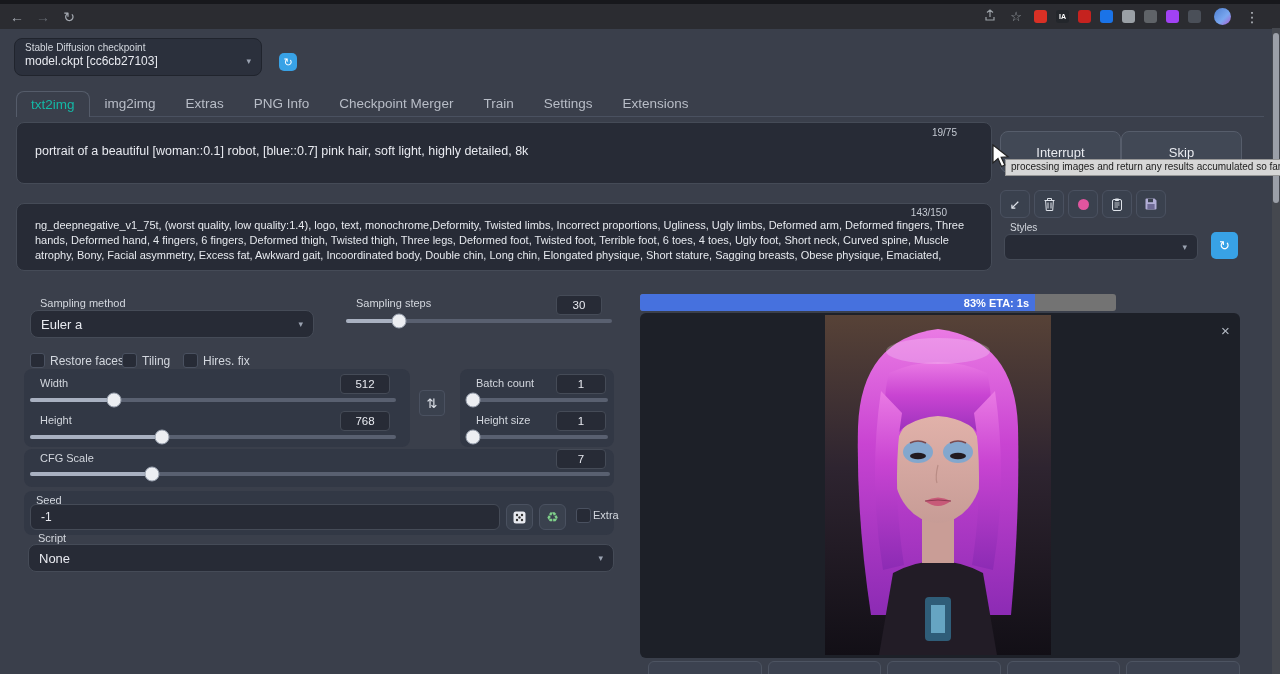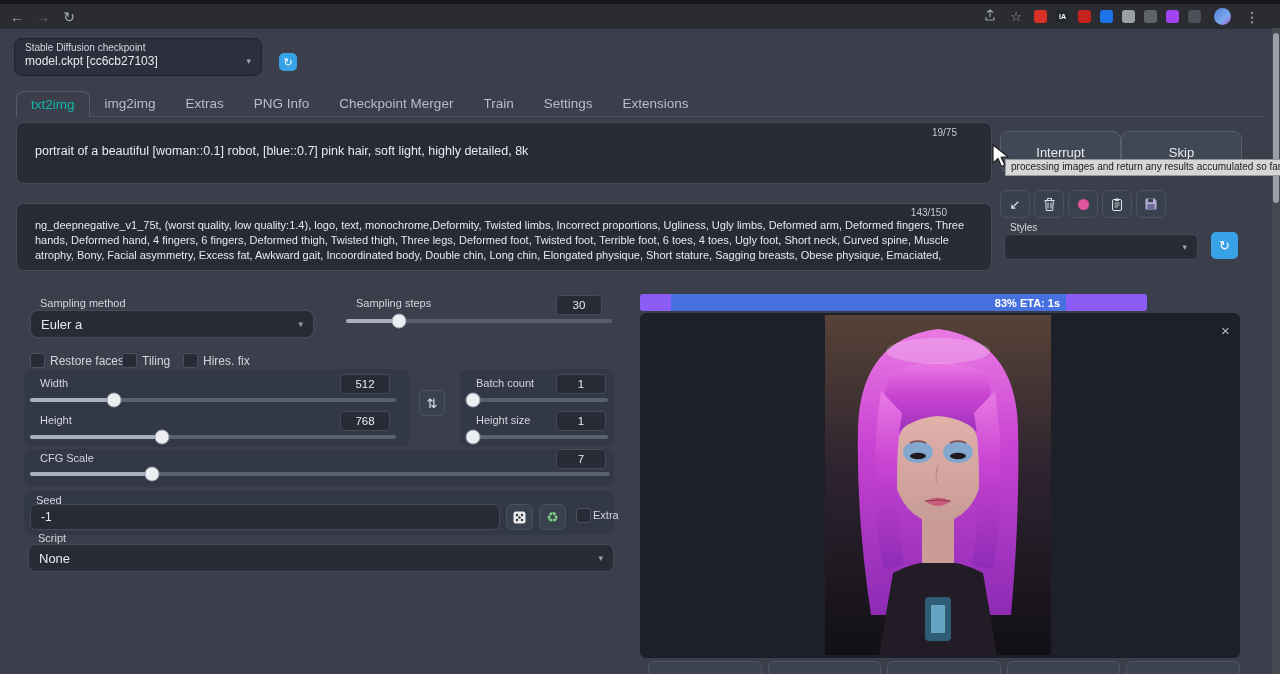--- a/index.html
+++ b/index.html
@@ -218,21 +218,21 @@
     </div>
   <span class="abs cb" style="left:576px;top:508px;"></span>
   <span class="abs lbl" style="left:593px;top:509px;font-size:11px;">Extra</span>
 
   <div class="abs lbl" style="left:38px;top:532px;">Script</div>
   <div class="abs dd" style="left:28px;top:544px;width:586px;height:28px;">
     <span>None</span>
     <span class="chev">▾</span>
   </div>
 
-  <div class="abs" style="left: 640px; top: 294px; width: 476px; height: 17px; border-radius: 3px; overflow: hidden; background: #8b5cf6; padding-left: 31px;">
+  <div class="abs" style="left: 640px; top: 294px; width: 476px; height: 17px; border-radius: 3px; overflow: hidden; background: #737373;">
     <div style="height: 100%; display: flex; align-items: center; justify-content: flex-end; width: 83%; background: rgb(70, 113, 222);">
       <span style="color:#fff;font-size:11px;font-weight:bold;padding-right:6px;white-space:nowrap;">83% ETA: 1s</span>
     </div>
   </div>
 
   <div class="abs" style="left:640px;top:313px;width:600px;height:345px;background:#1d2028;border-radius:6px;">
     <span class="abs" style="left:581px;top:10px;color:#b4bac4;font-size:15px;line-height:15px;cursor:pointer;">×</span>
     <div class="abs" style="left:185px;top:2px;width:226px;height:340px;">
       <svg width="226" height="340" viewBox="0 0 226 340">
         <defs>

